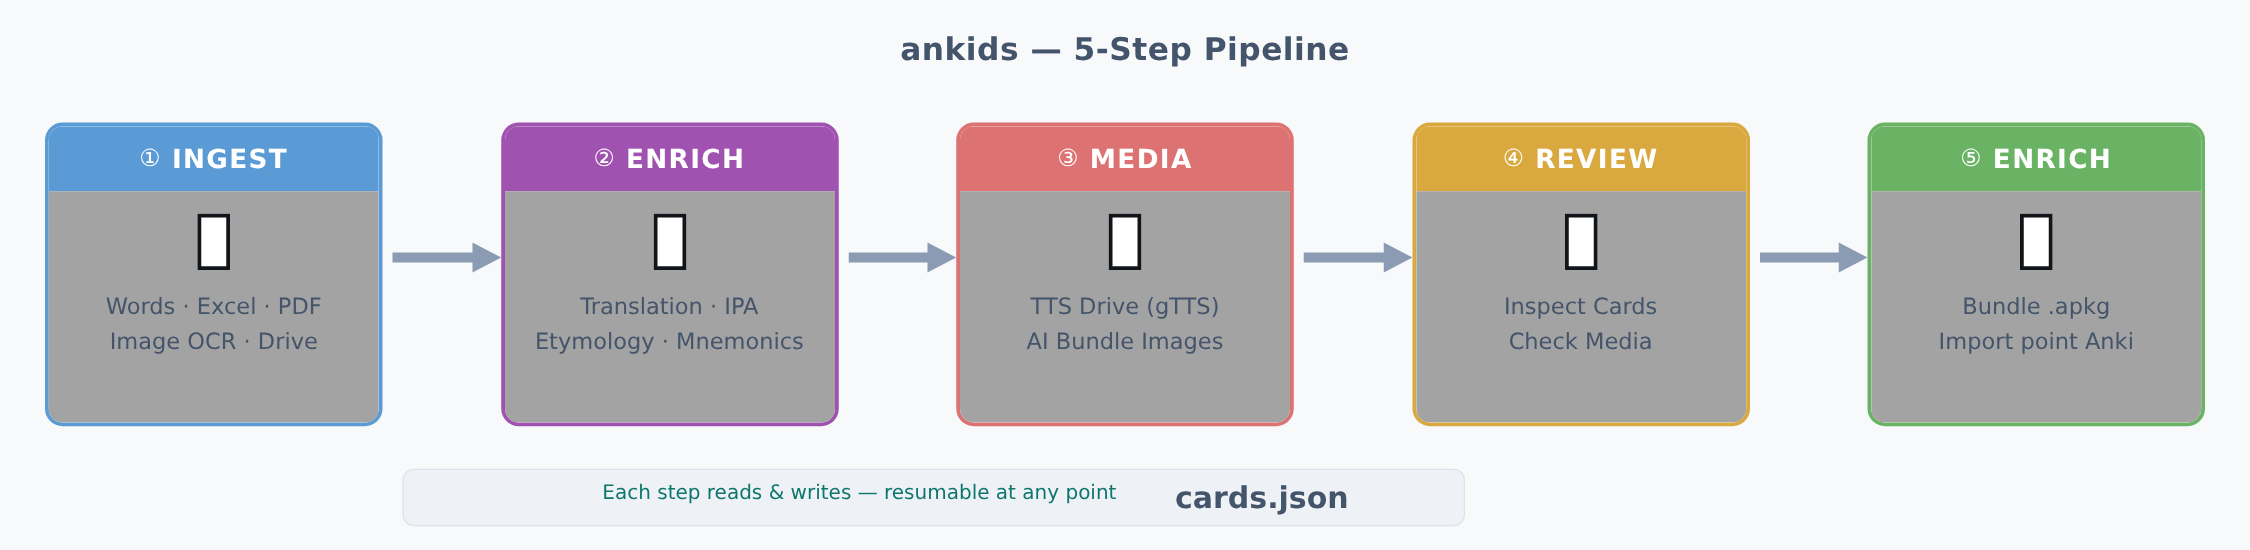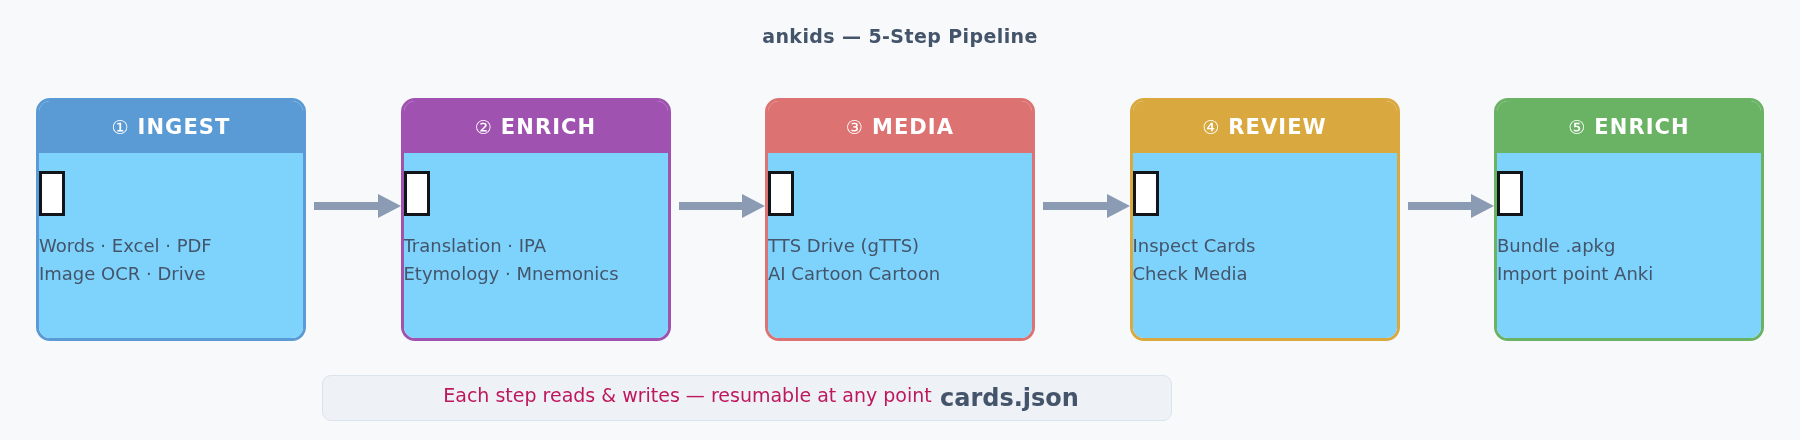--- a/index.html
+++ b/index.html
@@ -14,21 +14,21 @@
     overflow: hidden;
     position: relative;
   }
 
   .page-title {
     position: absolute;
     top: 25px;
     left: 0;
     width: 1800px;
     text-align: center;
-    font-size: 19px;
+    font-size: 25px;
     font-weight: bold;
     color: #44546a;
     letter-spacing: 0.4px;
   }
 
   .pipeline {
     position: absolute;
     top: 98px;
     left: 36px;
     width: 1728px;
@@ -66,24 +66,24 @@
 
   .card-header .num {
     font-size: 19px;
     font-weight: normal;
     margin-right: 9px;
     letter-spacing: 0;
   }
 
   .card-body {
     flex: 1 1 auto;
-    background: #7dd3fc;
+    background: #a3a3a3;
     display: flex;
     flex-direction: column;
-    align-items: flex-start;
+    align-items: center;
     justify-content: flex-start;
     padding-top: 18px;
     box-sizing: border-box;
   }
 
   
   .card-icon {
     width: 26px;
     height: 45px;
     border: 3px solid #111418;
@@ -135,22 +135,22 @@
     background: #eef2f7;
     box-sizing: border-box;
   }
 
   .footer-text {
     position: absolute;
     top: 384px;
     left: 322px;
     width: 731px;
     text-align: center;
-    font-size: 19px;
-    color: #be185d;
+    font-size: 16px;
+    color: #0f766e;
     white-space: nowrap;
   }
 
   
   .footer-overlay {
     position: absolute;
     top: 384px;
     left: 940px;
     font-size: 24px;
     color: #44546a;
@@ -200,21 +200,21 @@
   </div>
 
   <div class="card" style="border-color: rgb(221, 114, 114);">
     <div class="card-header" style="background: rgb(221, 114, 114);">
       <span class="num">③</span>
       <span>MEDIA</span>
     </div>
     <div class="card-body">
       <div class="card-icon"></div>
       <div class="card-line">TTS Drive (gTTS)</div>
-      <div class="card-line">AI Cartoon Cartoon</div>
+      <div class="card-line">AI Bundle Images</div>
     </div>
   </div>
 
   <div class="arrow">
     <div class="arrow-shaft" style="background: rgb(138, 155, 179);"></div>
     <div class="arrow-head" style="border-left-color: rgb(138, 155, 179);"></div>
   </div>
 
   <div class="card" style="border-color: rgb(217, 169, 63);">
     <div class="card-header" style="background: rgb(217, 169, 63);">

